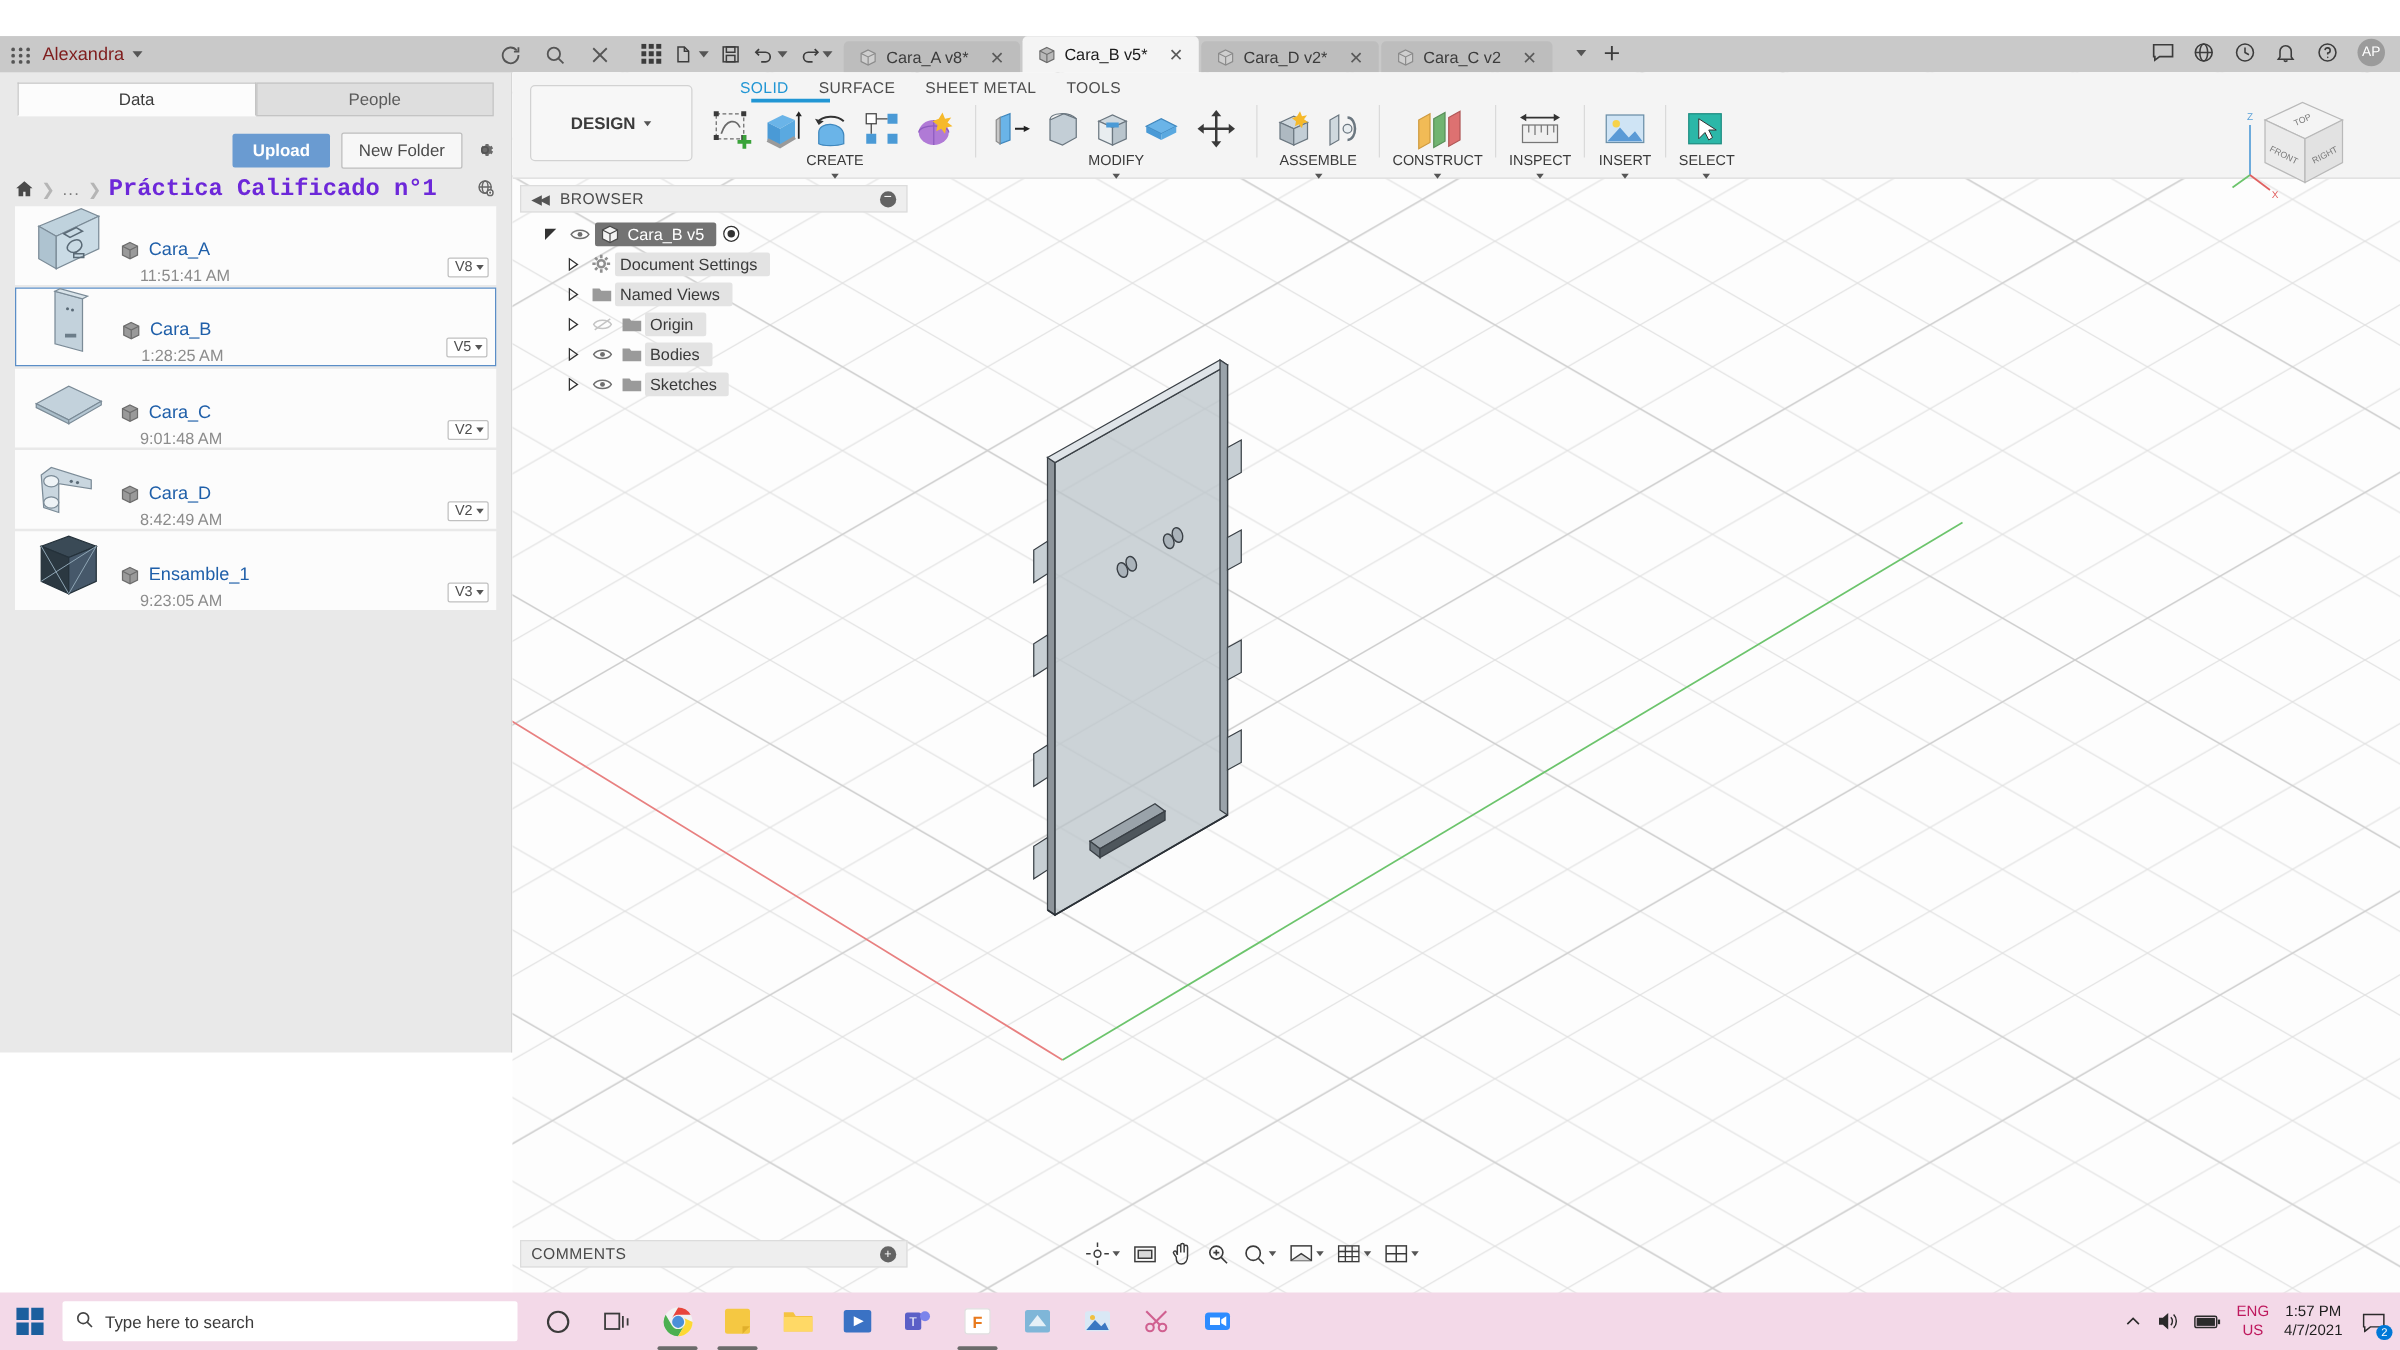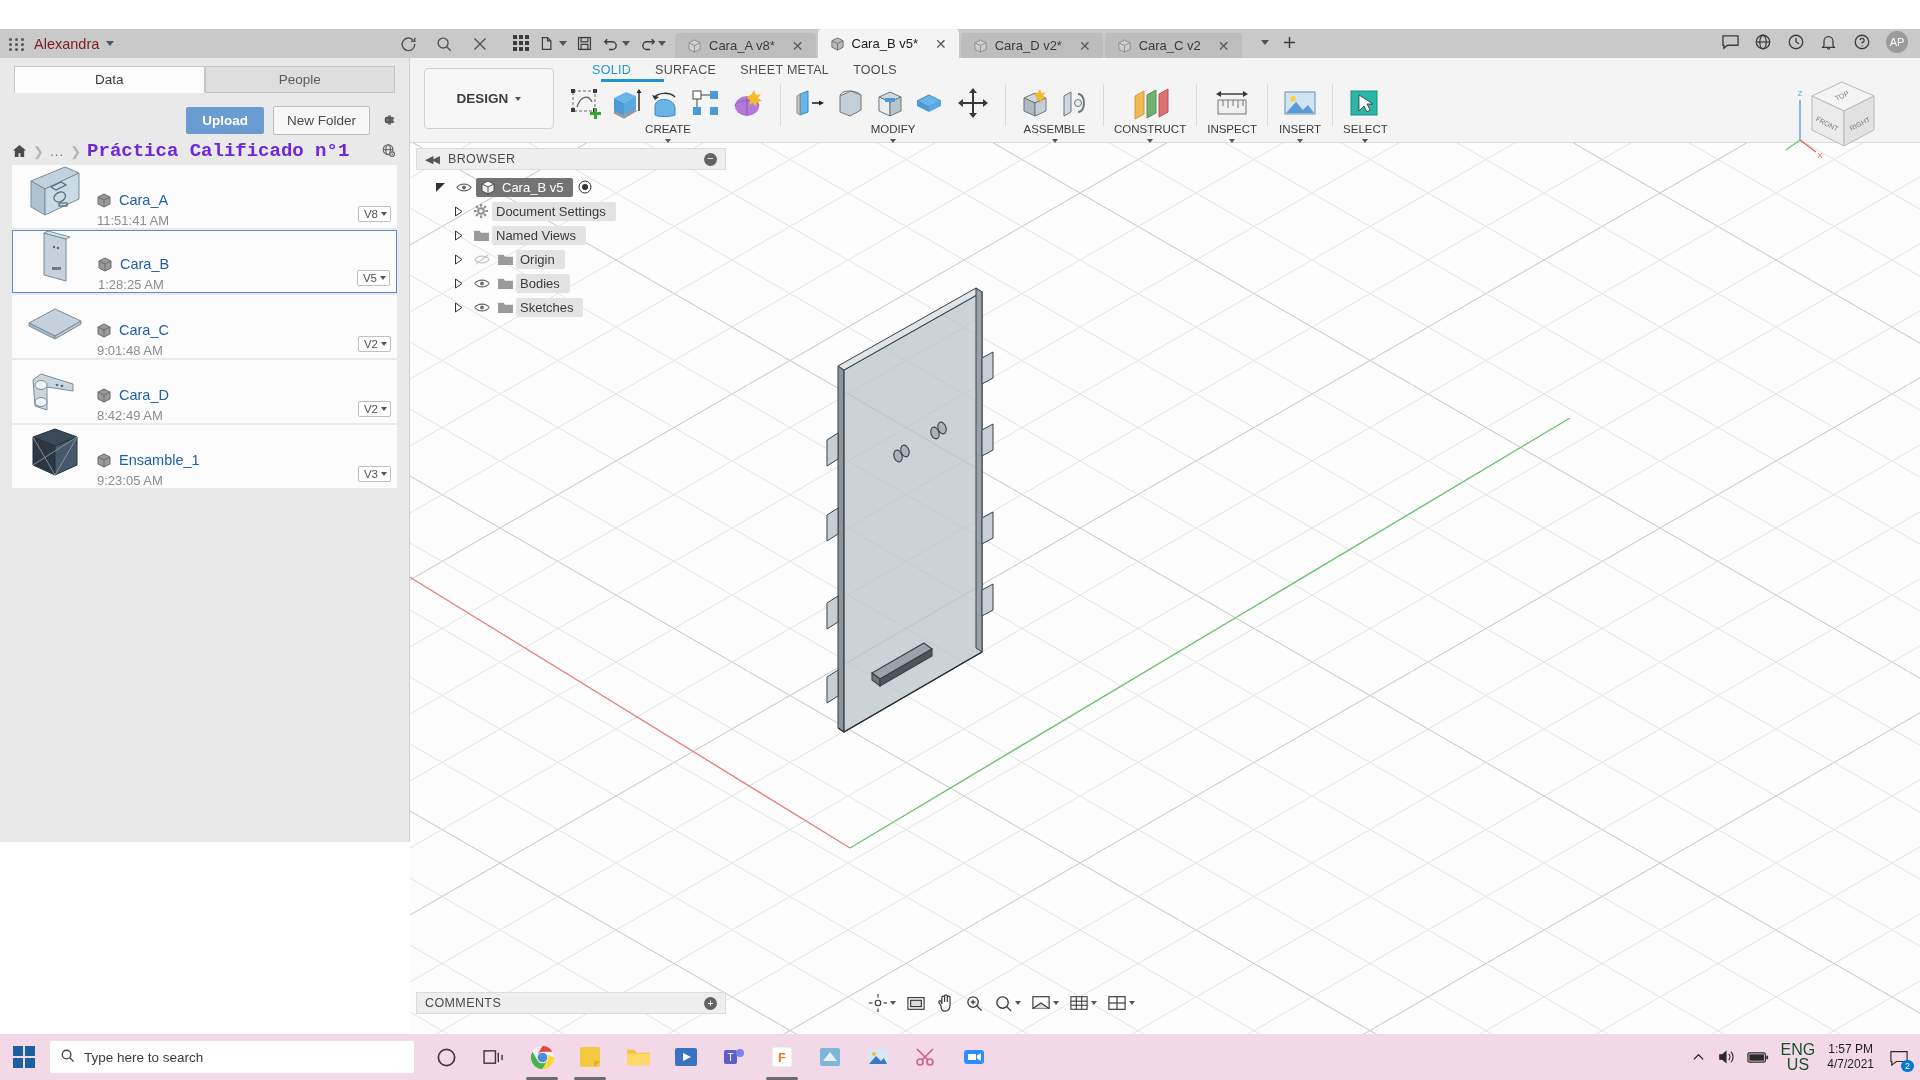--- a/index.html
+++ b/index.html
@@ -131,21 +131,21 @@
   }
   .fileitem.selected { border:1px solid #5b8ec7; background:#fcfcfc;}
   .fi-thumb {
     width:72px; height:72px; margin:4px 6px 0 6px; flex:none;
     display:flex; align-items:center; justify-content:center;
   }
   .fi-body { padding-top:9px; }
   .fi-name { display:flex; align-items:center; gap:7px; }
   .fi-cube { width:16px; height:15px; }
   .fi-label { font-size:14.5px; color:#1f5fa9; }
-  .fi-time { font-size:13px; color:#8c8c8c; margin-top:5px; margin-left:1px;}
+  .fi-time { font-size:13px; color:#8c8c8c; margin-top:5px; margin-left:16px;}
   .fi-ver {
     position:absolute; right:6px; bottom:6px;
     border:1px solid #c0c0c0; background:#fff; border-radius:2px;
     font-size:11.5px; color:#505050; padding:1px 3px 1px 5px;
     display:flex; align-items:center; gap:3px;
   }
   .fi-ver .vcaret {
     width:0;height:0;border-left:3.5px solid transparent;
     border-right:3.5px solid transparent;border-top:4px solid #555;
   }
@@ -281,21 +281,21 @@
     width:48px;height:46px;display:flex;align-items:center;justify-content:center;
     position:relative;
   }
   .tb-ic.act::after{
     content:""; position:absolute; bottom:0; left:8px; right:8px; height:3px;
     background:#6b6b6b; border-radius:2px;
   }
   .tray { margin-left:auto; display:flex; align-items:center; gap:12px; padding-right:8px;}
   .tray-ic { color:#2b2b2b; display:flex; align-items:center; }
   .clock { font-size:12px; color:#1f1f1f; line-height:15px; text-align:center; }
-  .langbox { font-size:16px;color:#14532d;line-height:15px;text-align:center;}
+  .langbox { font-size:12px;color:#be185d;line-height:15px;text-align:center;}
   .notif {
     width:26px;height:26px;position:relative;display:flex;align-items:center;justify-content:center;
   }
   .notif .badge {
     position:absolute; right:-2px; bottom:-2px; background:#0078d7; color:#fff;
     font-size:9px; border-radius:8px; padding:0 4px; line-height:12px;
   }
 </style>
 </head>
 <body>

